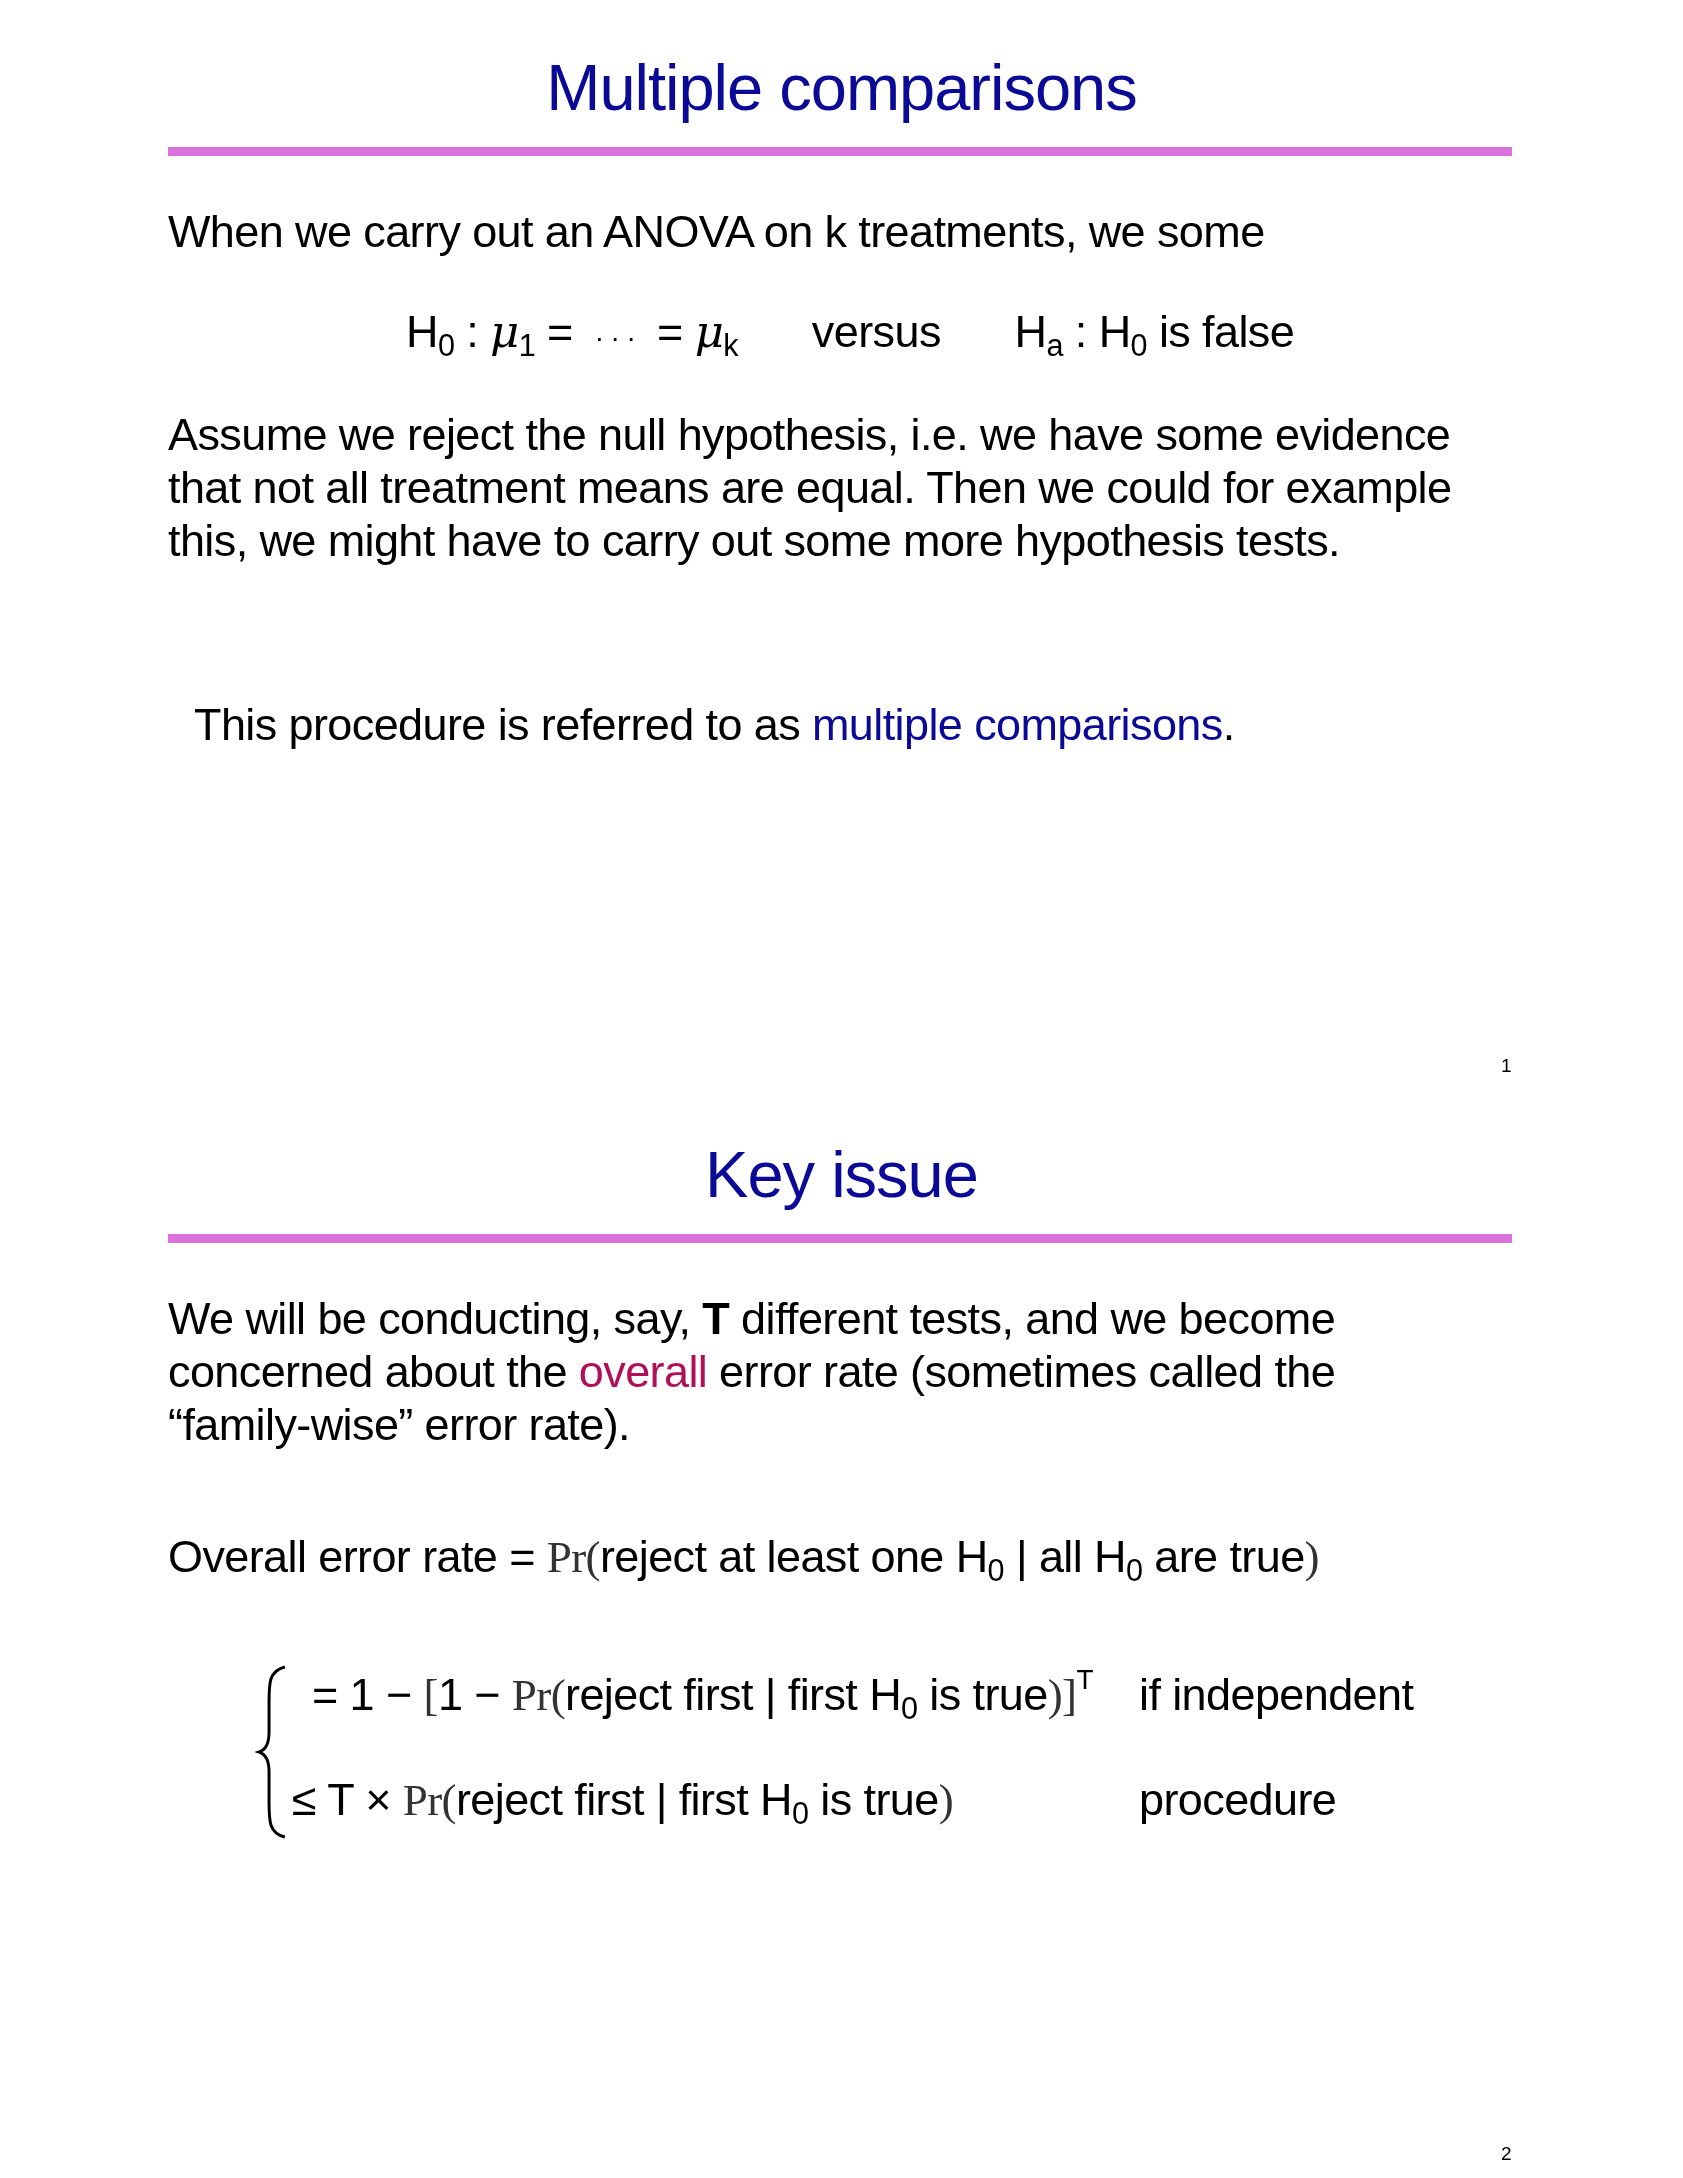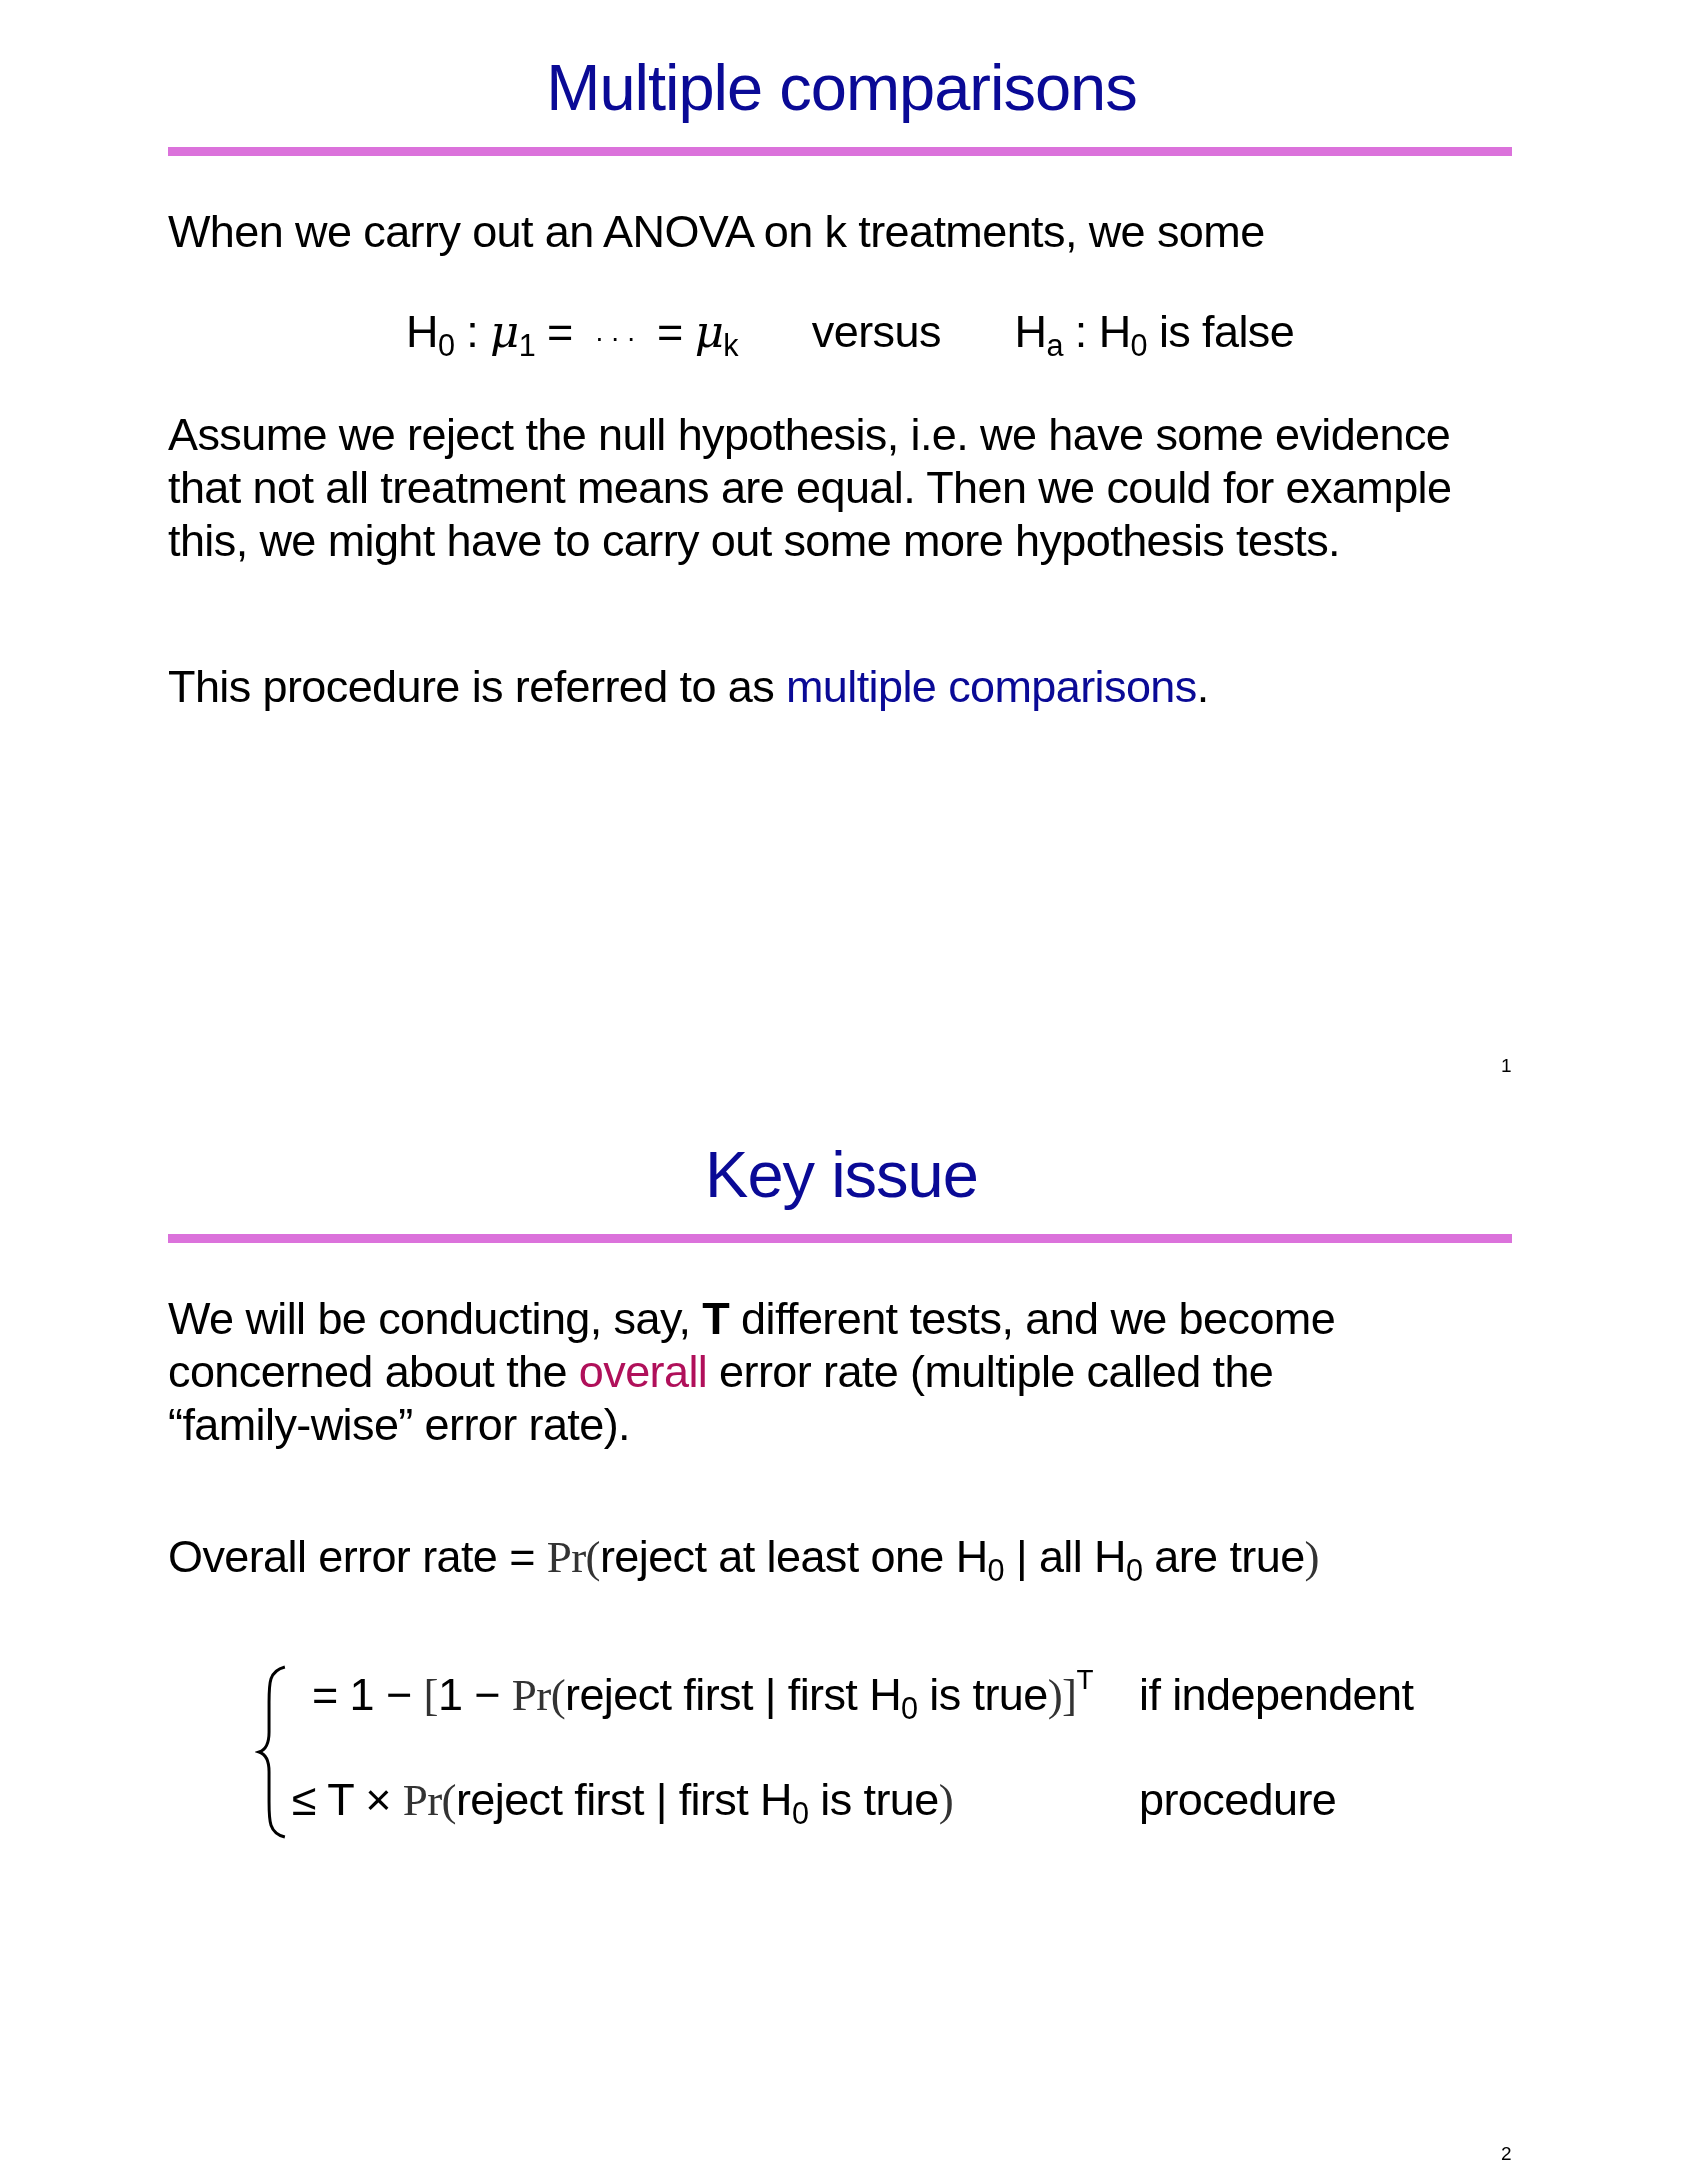--- a/index.html
+++ b/index.html
@@ -45,32 +45,32 @@
     <span>H</span><sub>0</sub>
     <span>is false</span>
   </div>
 
   <div class="para" style="top:408px;">
     <div>Assume we reject the null hypothesis, i.e. we have some evidence</div>
     <div>that not all treatment means are equal. Then we could for example</div>
     <div>this, we might have to carry out some more hypothesis tests.</div>
   </div>
 
-  <div class="abs txt" style="top:661px;"><span>This procedure is referred to as </span><span class="blue">multiple comparisons</span><span>.</span></div>
+  <div class="abs txt" style="top:699px;margin-left:26px;"><span>This procedure is referred to as </span><span class="blue">multiple comparisons</span><span>.</span></div>
 
   <div class="abs pagenum" style="top:1055px; left:1501px;">1</div>
 </div>
 
 <div>
   <div class="abs title" style="top:1137px;">Key issue</div>
   <div class="rule" style="top:1234px;"></div>
 
   <div class="para" style="top:1292px;">
     <div><span>We will be conducting, say, </span><b>T</b><span> different tests, and we become</span></div>
-    <div><span>concerned about the </span><span class="magenta">overall</span><span> error rate (multiple called the</span></div>
+    <div><span>concerned about the </span><span class="magenta">overall</span><span> error rate (sometimes called the</span></div>
     <div>“family-wise” error rate).</div>
   </div>
 
   <div class="abs txt" style="top:1531px;text-align:center;"><span>Overall error rate = </span><span class="serif">Pr</span><span class="serif">(</span><span>reject at least one H</span><sub>0</sub><span> | all H</span><sub>0</sub><span> are true</span><span class="serif">)</span></div>
 
   <svg class="brace" viewBox="0 0 36 180">
     <path d="M30 4 C14 8 14 20 14 40 L14 70 C14 82 10 88 4 90 C10 92 14 98 14 110 L14 140 C14 160 14 172 30 176" fill="none" stroke="#000" stroke-width="3"></path>
   </svg>
 
   <div class="abs txt" style="top:1669px; left:312px;"><span>= 1 − </span><span class="serif">[</span><span>1 − </span><span class="serif">Pr</span><span class="serif">(</span><span>reject first | first H</span><sub>0</sub><span> is true</span><span class="serif">)</span><span class="serif">]</span><sup>T</sup></div>

